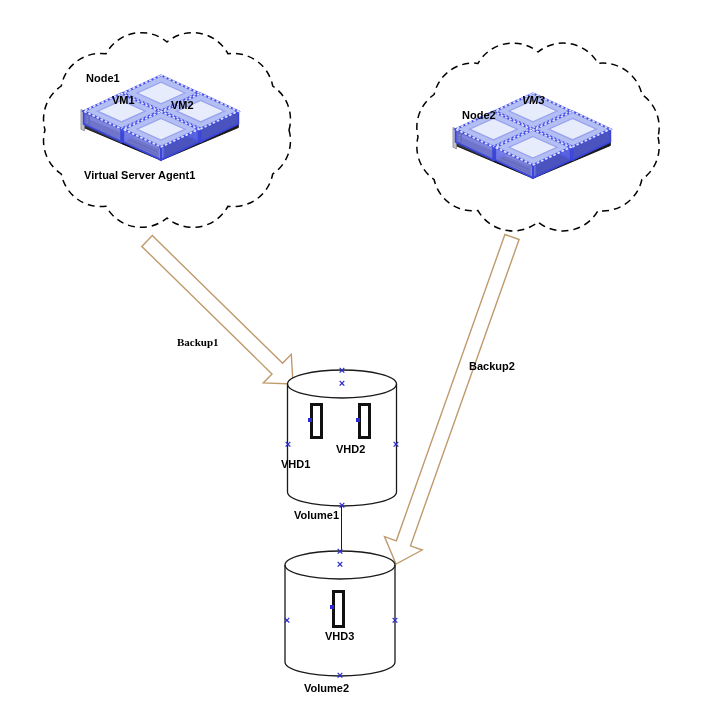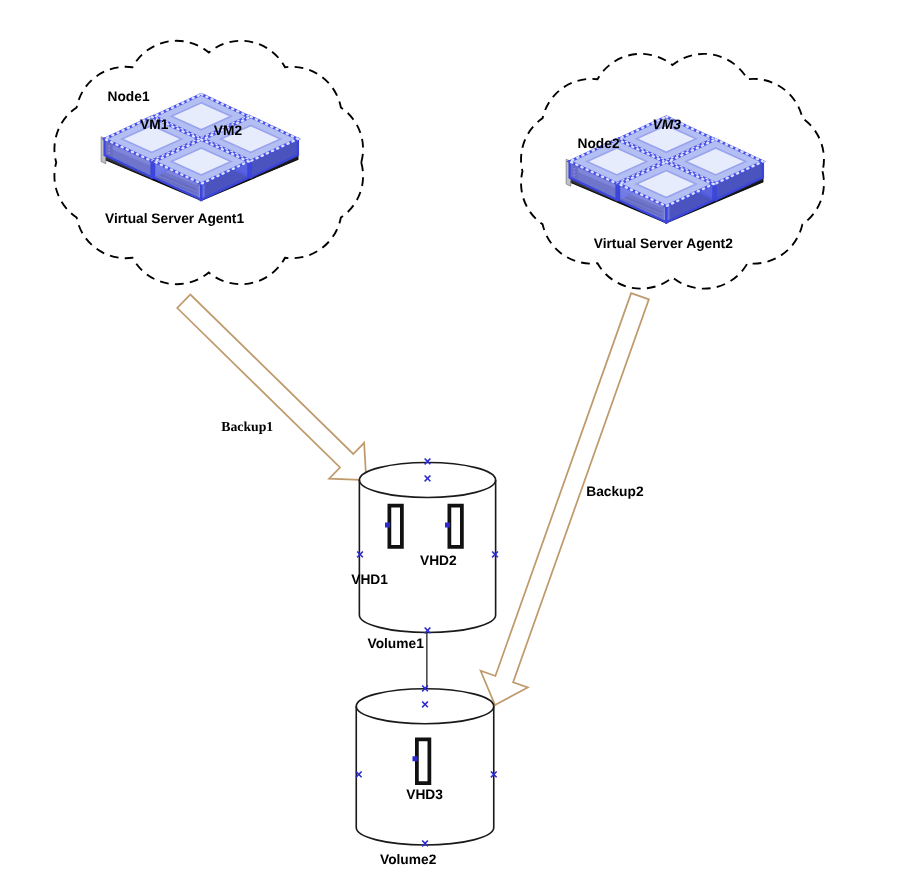--- a/index.html
+++ b/index.html
@@ -124,24 +124,23 @@
   <span class="cp" style="left:395px;top:620px;">×</span>
   <span class="cp" style="left:340px;top:675px;">×</span>
 
   <div class="lbl lbl-left" style="left:86px;top:72px;">Node1</div>
   <div class="lbl" style="left:112px;top:94px;width:42px;">VM1</div>
   <div class="lbl" style="left:171px;top:99px;width:42px;">VM2</div>
   <div class="lbl" style="left:84px;top:169px;width:162px;">Virtual Server Agent1</div>
 
   <div class="lbl lbl-left" style="left:462px;top:81px;margin-top:28px;">Node2</div>
   <div class="lbl" style="left:522px;top:94px;width:42px;font-style:italic;">VM3</div>
-  <div class="lbl" style="left:475px;top:189px;width:160px;">Virtual Server Agent2</div>
 
   <div class="lbl" style="left:177px;top:336px;width:64px;font-family:Liberation Serif, serif;">Backup1</div>
-  <div class="lbl" style="left:469px;top:388px;width:64px;">Backup2</div>
+  <div class="lbl" style="left:469px;top:360px;width:64px;">Backup2</div>
 
   <div class="lbl" style="left:281px;top:458px;width:50px;">VHD1</div>
   <div class="lbl" style="left:336px;top:443px;width:50px;">VHD2</div>
   <div class="lbl" style="left:325px;top:630px;width:50px;">VHD3</div>
 
   <div class="lbl" style="left:294px;top:509px;width:70px;">Volume1</div>
   <div class="lbl" style="left:304px;top:682px;width:70px;">Volume2</div>
 
 </div>
 

